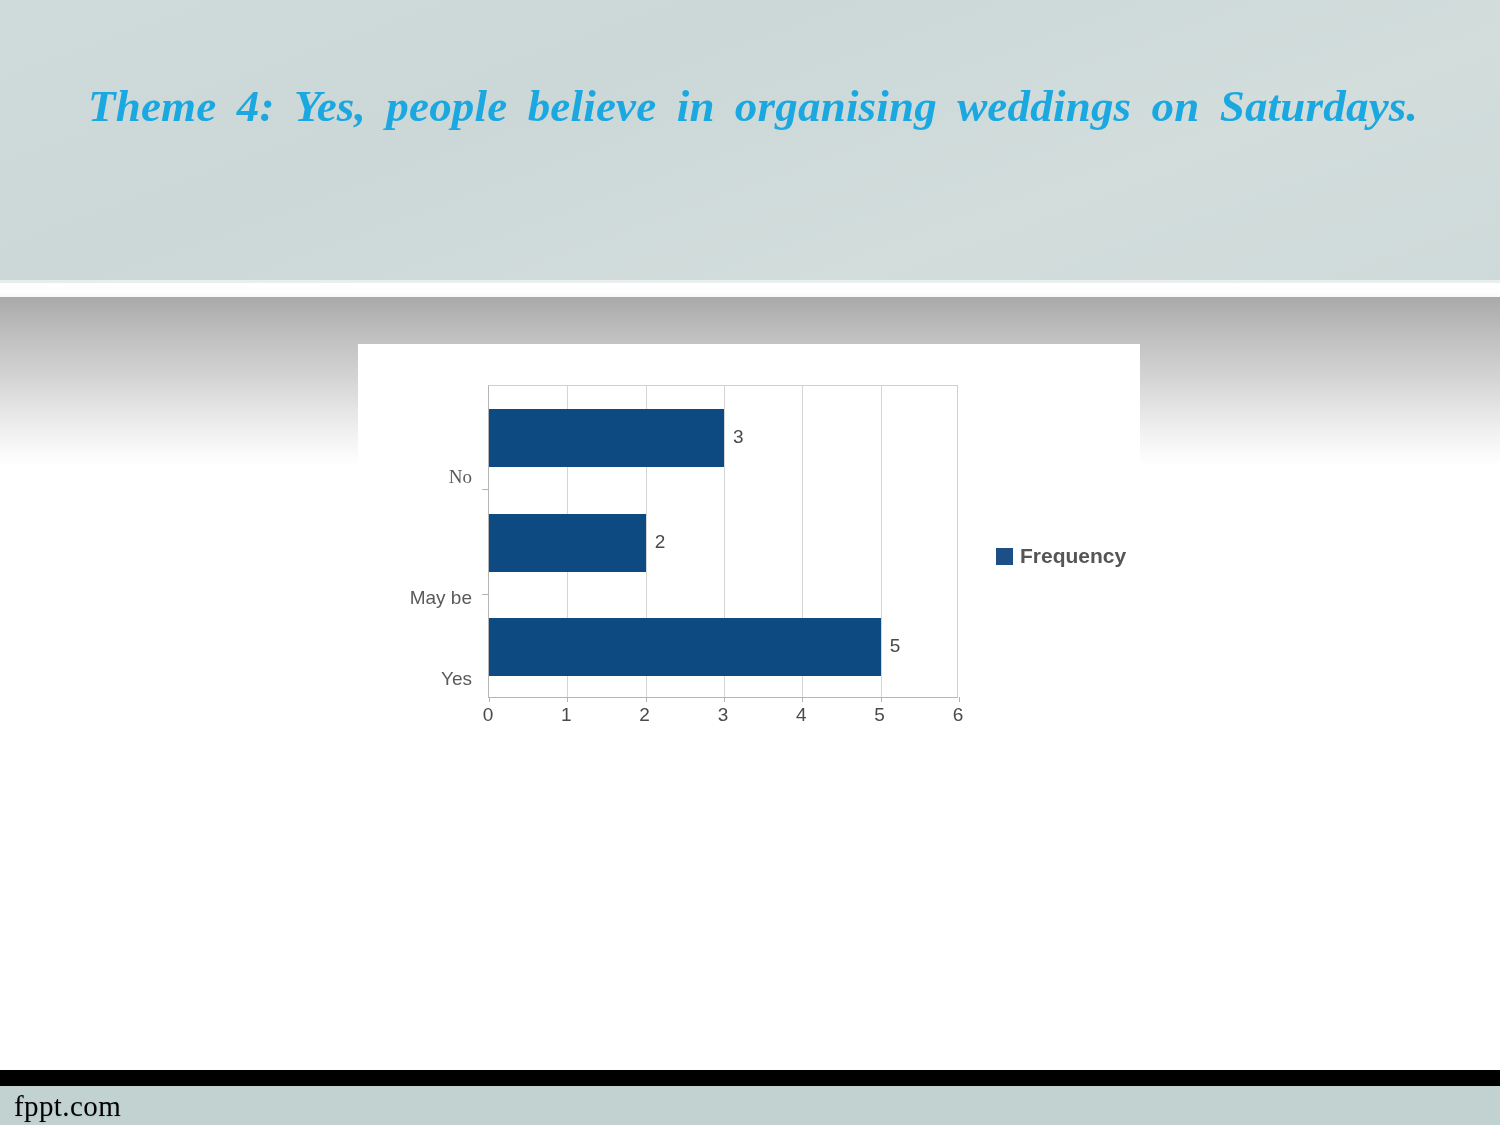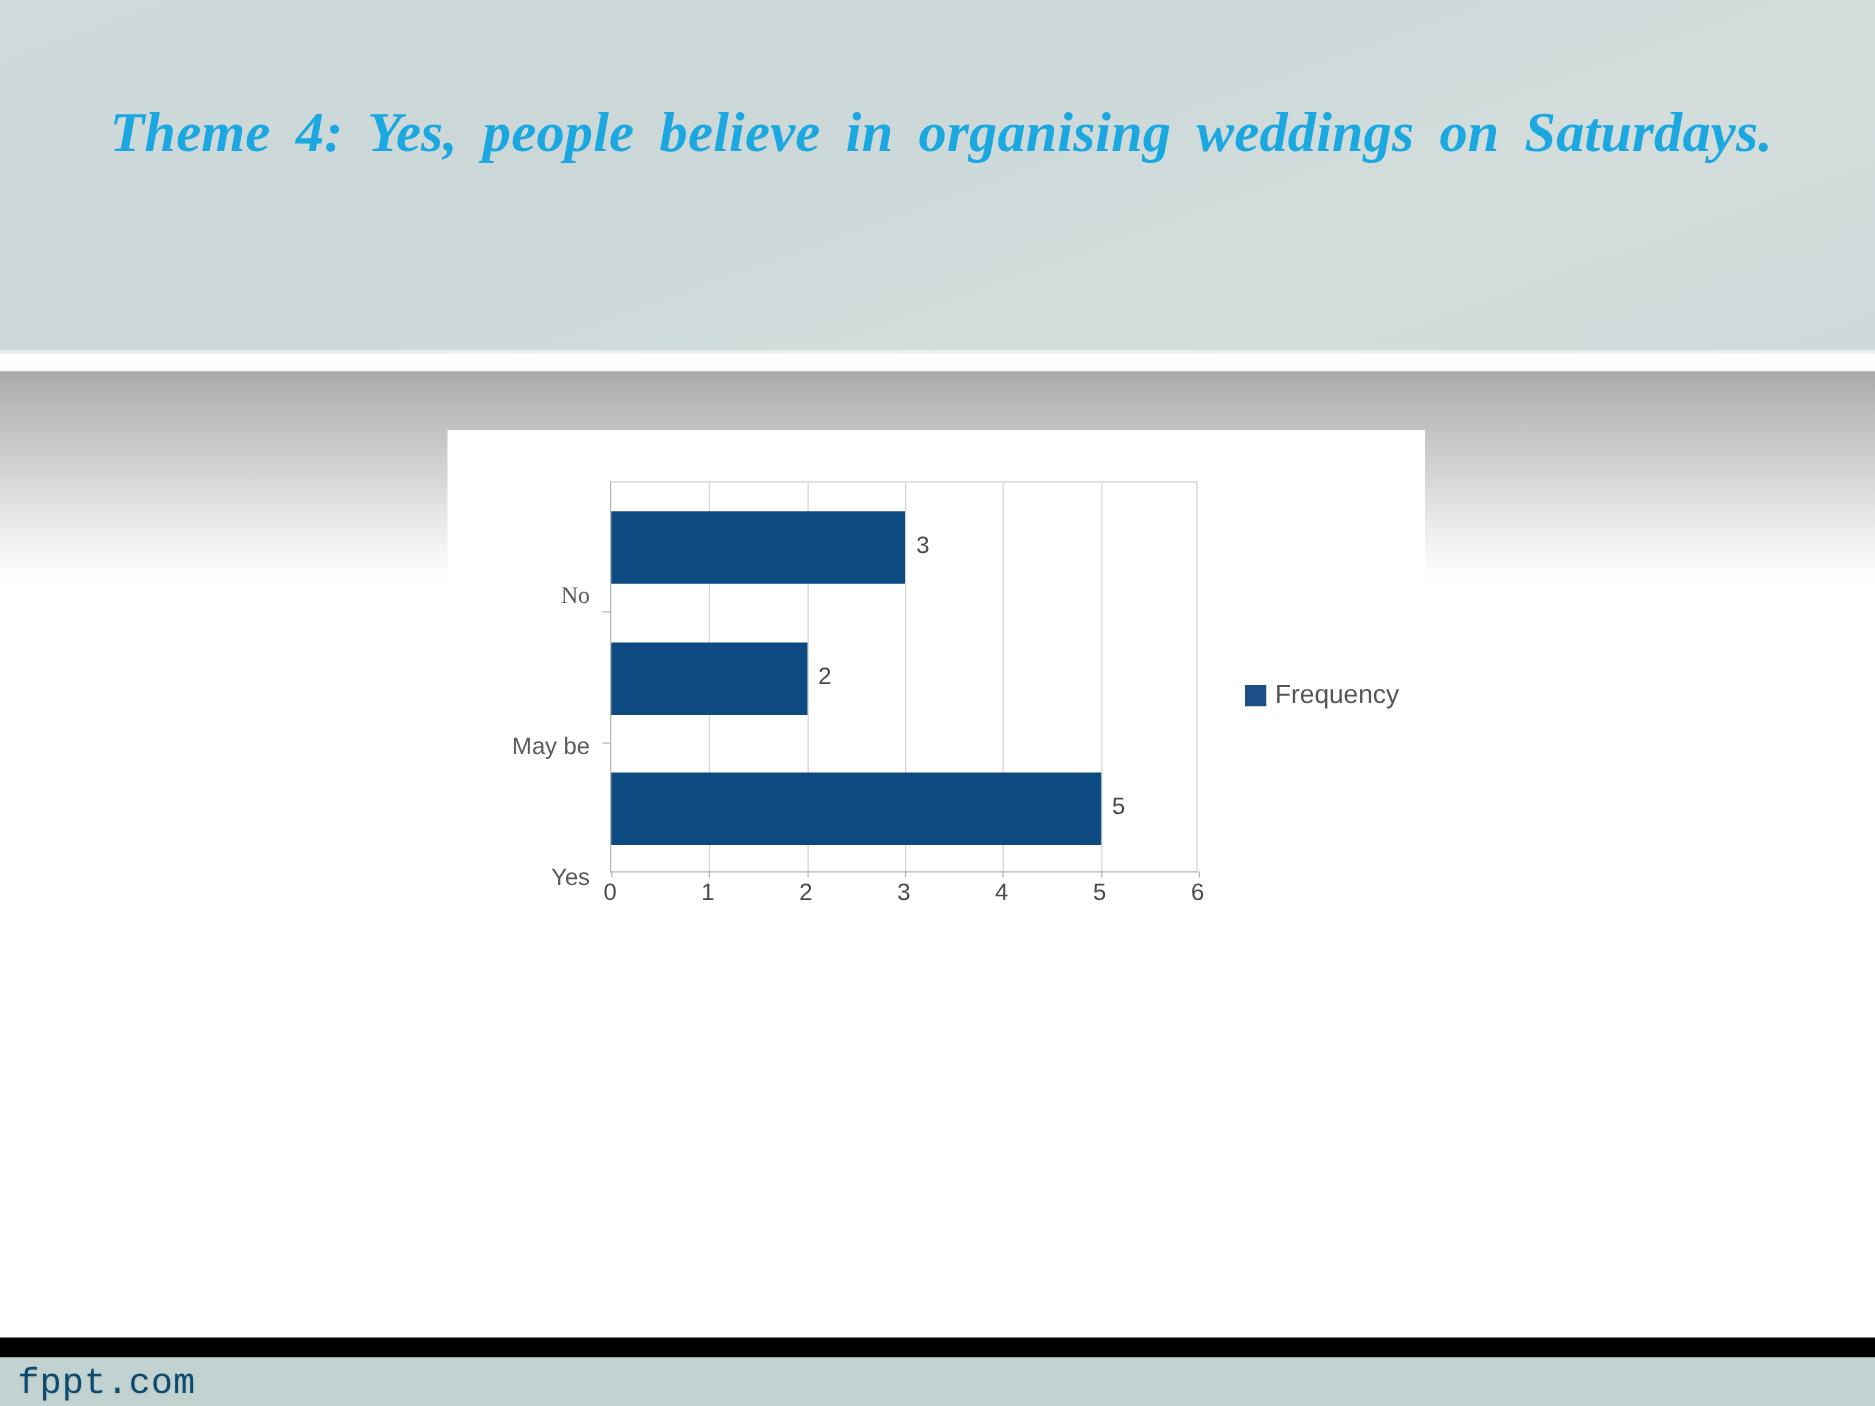--- a/index.html
+++ b/index.html
@@ -175,20 +175,21 @@
     font-family: "Liberation Sans", sans-serif;
   }
 
   .legend {
     position: absolute;
     left: 638px;
     top: 200px;
     display: flex;
     align-items: center;
     gap: 7px;
+    font-weight: bold;
   }
   .legend-swatch {
     width: 17px;
     height: 17px;
     background: #1b4f86;
     display: inline-block;
   }
   .legend-text {
     font-size: 21px;
     color: #555555;
@@ -208,22 +209,22 @@
     left: 0; top: 1086px;
     width: 1500px;
     height: 39px;
     background: #c2d2d0;
   }
   .footer-watermark {
     position: absolute;
     left: 14px;
     top: 1090px;
     font-size: 29px;
-    color: #0c4a6e;
-    font-family: Liberation Mono, monospace;
+    color: #000000;
+    font-family: Liberation Serif, serif;
     letter-spacing: 0.4px;
     text-shadow: 0 1px 2px rgba(0,0,0,0.08);
   }
 </style>
 </head>
 <body>
 
 <div id="slide">
 
   <div class="header-band"></div>
@@ -232,21 +233,21 @@
 
   <div class="slide-title">Theme 4: Yes, people believe in organising weddings on Saturdays.</div>
 
   <div class="body-area"></div>
 
   <div class="chart-canvas">
 
     <div class="cat-label-holder">
         <div class="cat-label" style="top: 81.1667px; right: 8px; font-family: Liberation Serif, serif;">No</div>
         <div class="cat-label" style="top: 185.5px; right: 8px; margin-top: 16px;">May be</div>
-        <div class="cat-label" style="top: 307px; right: 8px;">Yes</div>
+        <div class="cat-label" style="top: 283px; right: 8px;">Yes</div>
       </div>
 
     <div class="plot-wrap">
       <div class="plot-area">
           <div class="xtick" style="left: 0px;"></div>
           <div class="gridline" style="left: 78.3333px;"></div>
           <div class="xtick" style="left: 78.3333px;"></div>
           <div class="gridline" style="left: 156.667px;"></div>
           <div class="xtick" style="left: 156.667px;"></div>
           <div class="gridline" style="left: 235px;"></div>

